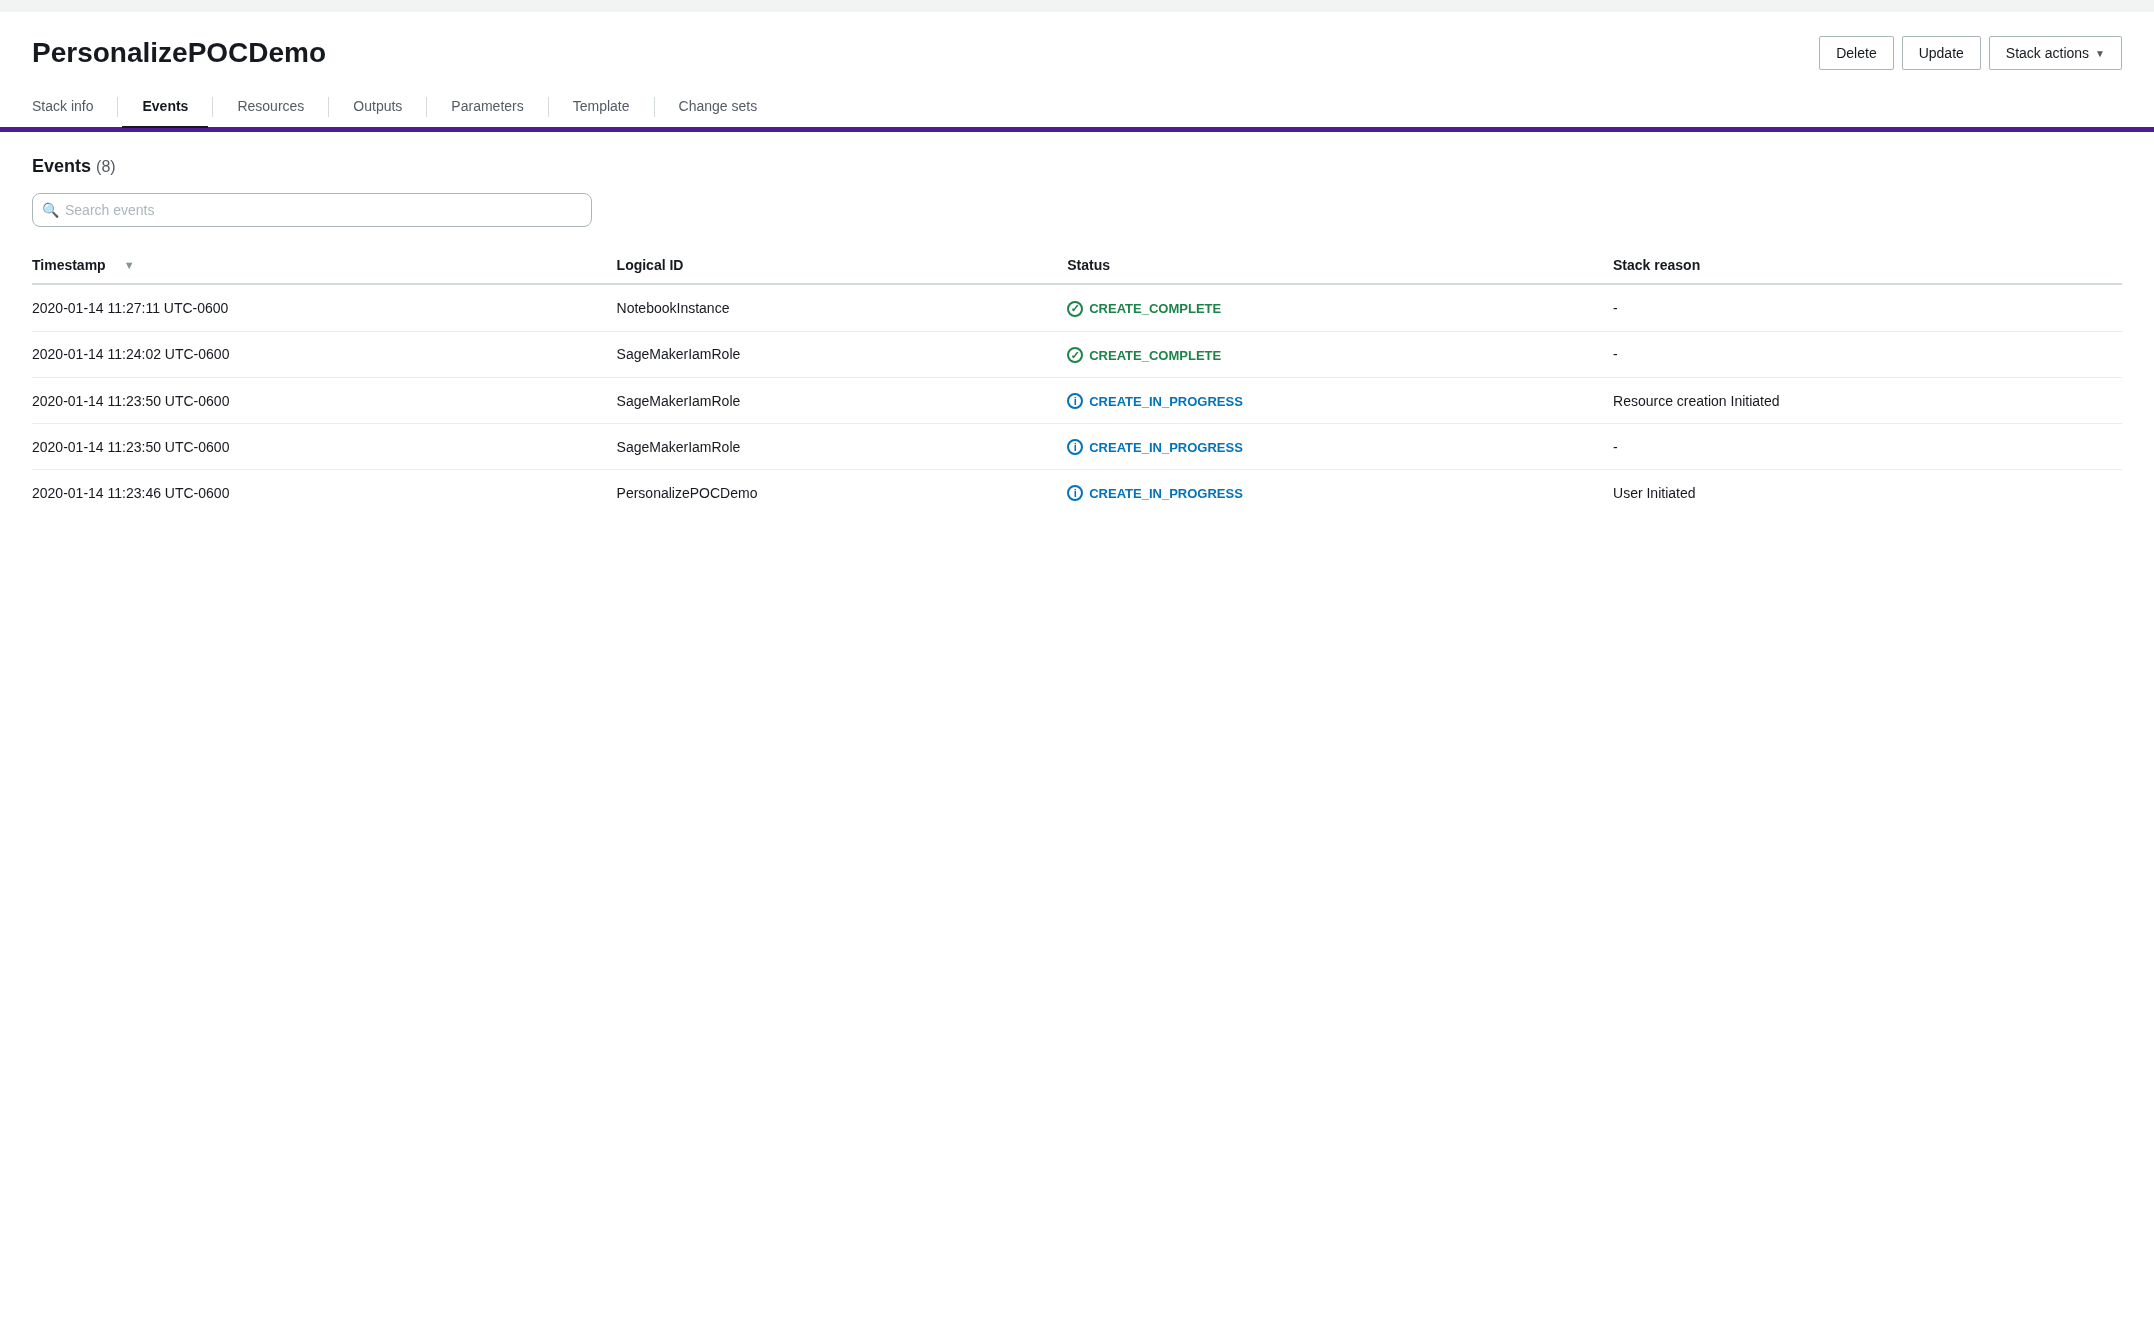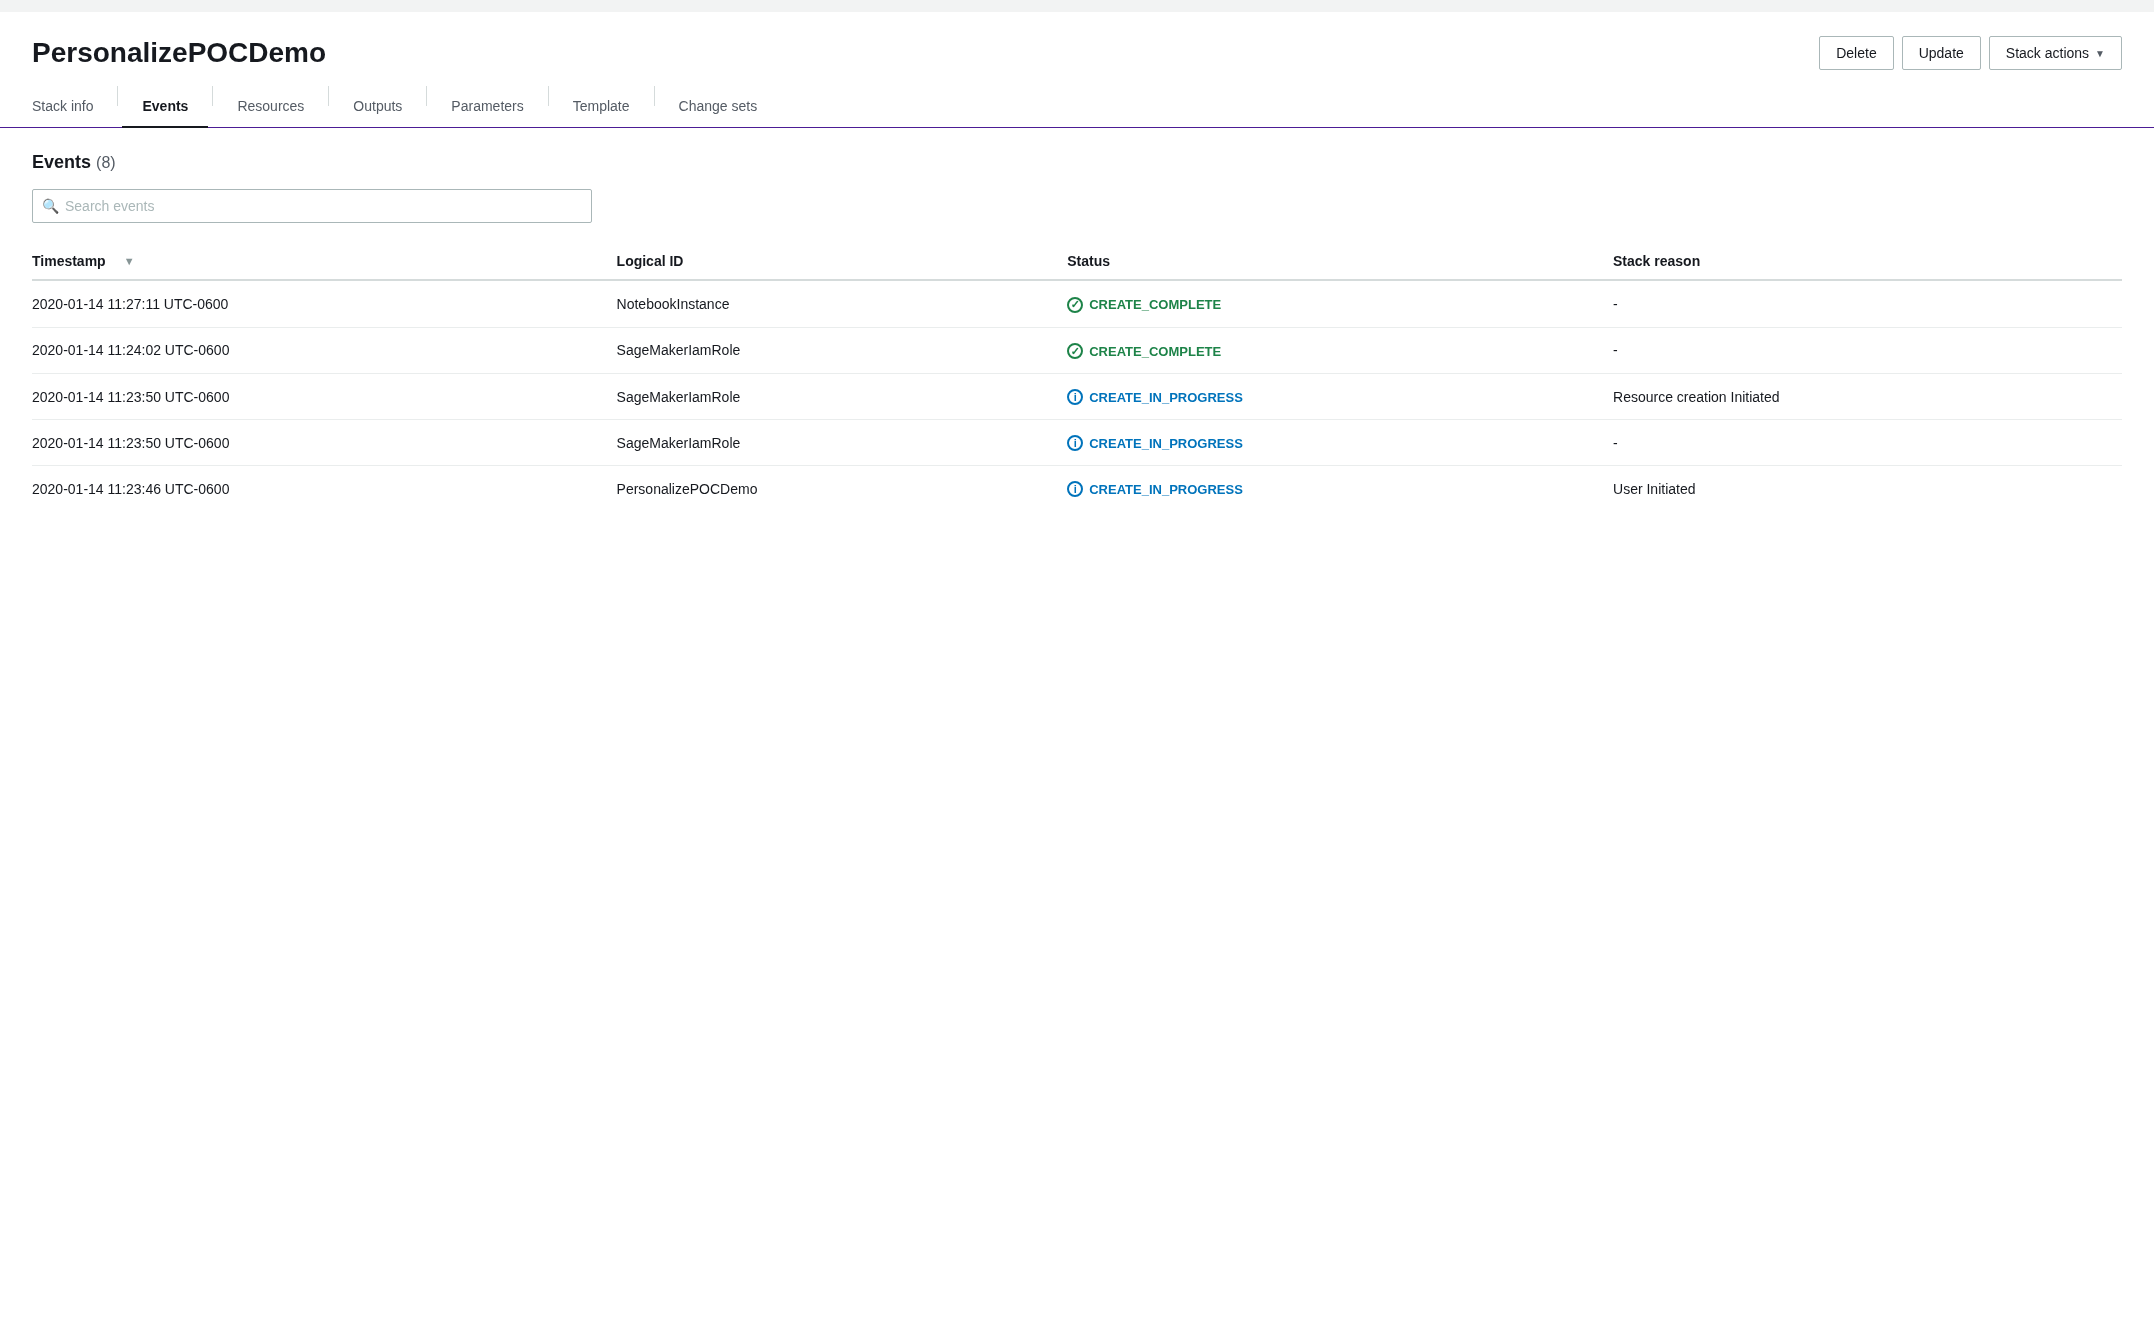--- a/index.html
+++ b/index.html
@@ -48,22 +48,22 @@
       align-items: center;
       gap: 6px;
     }
     .btn-stack-actions .chevron {
       font-size: 10px;
       color: #545b64;
     }
     
     .tabs-bar {
       display: flex;
-      align-items: flex-start;
-      border-bottom: 1px solid #4c1d95;
+      align-items: center;
+      border-bottom: 5px solid #4c1d95;
       padding: 0 32px;
       background: #ffffff;
     }
     .tab {
       padding: 12px 20px;
       font-size: 14px;
       font-weight: 500;
       color: #545b64;
       cursor: pointer;
       border-bottom: 2px solid transparent;
@@ -109,21 +109,21 @@
       left: 10px;
       top: 50%;
       transform: translateY(-50%);
       color: #545b64;
       font-size: 14px;
     }
     .search-input {
       width: 100%;
       padding: 8px 12px 8px 32px;
       border: 1px solid #aab7b8;
-      border-radius: 2px;
+      border-radius: 8px;
       font-size: 14px;
       color: #16191f;
       background: #ffffff;
       outline: none;
     }
     .search-input::placeholder { color: #aab7b8; }
     
     .events-table {
       width: 100%;
       border-collapse: collapse;

